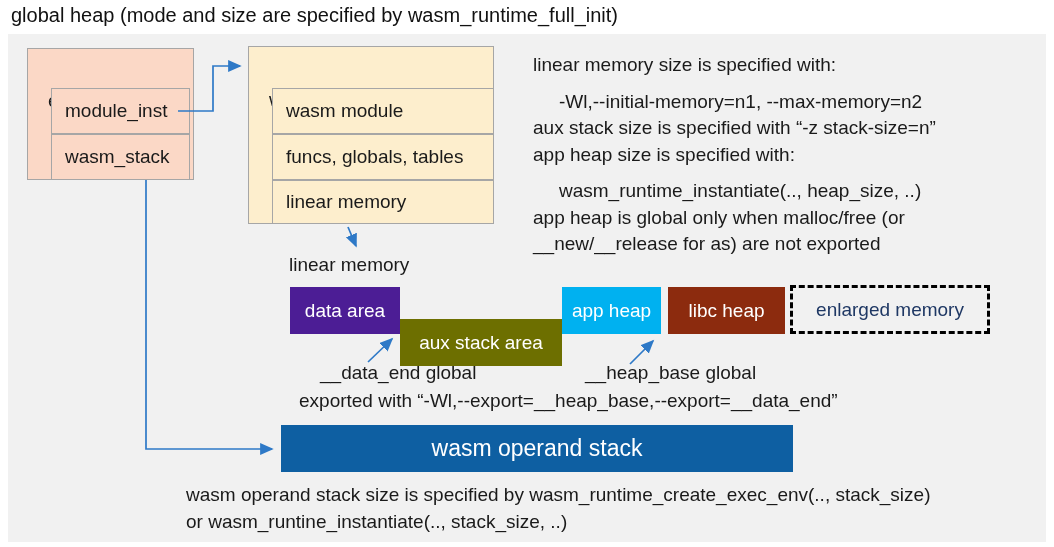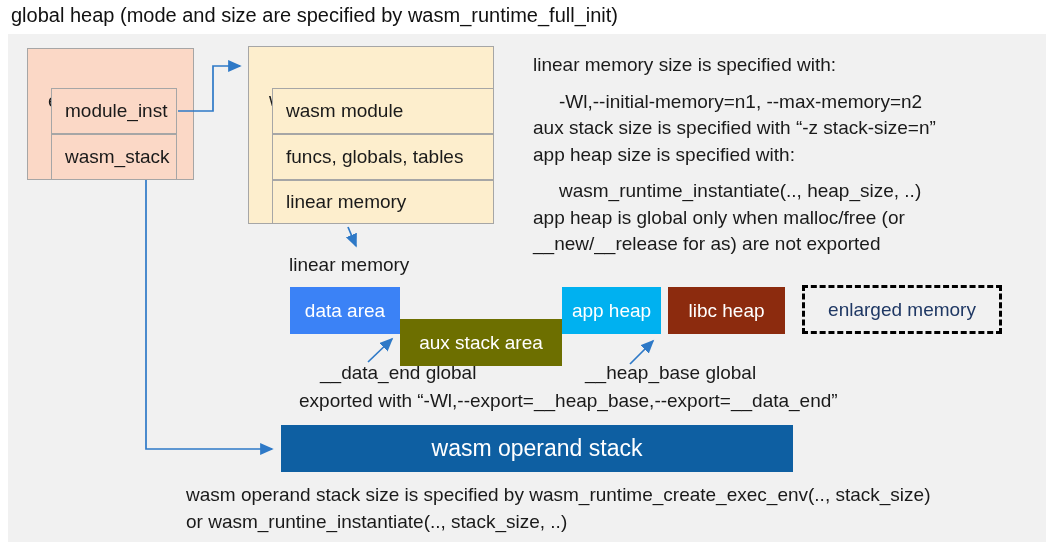--- a/index.html
+++ b/index.html
@@ -10,41 +10,41 @@
   .title{position:absolute;left:11px;top:4px;font-size:20px;color:#111;white-space:nowrap;}
   .canvas{position:absolute;left:8px;top:34px;width:1038px;height:508px;background:#f1f1f1;}
   .box{position:absolute;border:1px solid #a6a6a6;box-sizing:border-box;font-size:19px;}
   .salmon{background:#fbd8c6;}
   .cream{background:#fdeecd;}
   .hdr{padding-left:20px;white-space:nowrap;margin-top:32px;}
   .row{position:absolute;border:1px solid #a6a6a6;box-sizing:border-box;
        padding-left:13px;font-size:19px;white-space:nowrap;display:flex;align-items:center;}
   .exec-outer{left:27px;top:48px;width:167px;height:132px;}
   .exec-outer .hdr{line-height:39px;}
-  .exec-row{left:51px;width:126px;height:46px;}
+  .exec-row{left:51px;width:139px;height:46px;}
   .exec-row.r0{top:88px;}
   .exec-row.r1{top:134px;}
   .wmi-outer{left:248px;top:46px;width:246px;height:178px;}
   .wmi-outer .hdr{line-height:41px;}
   .wmi-row{left:272px;width:222px;height:46px;}
   .wmi-row.r0{top:88px;}
   .wmi-row.r1{top:134px;}
   .wmi-row.r2{top:180px;height:44px;}
   .notes-right{position:absolute;left:533px;top:52px;font-size:19px;line-height:26.5px;}
   .notes-right .indent{padding-left:26px;margin-top:10px;}
   .lm-label{position:absolute;left:289px;top:254px;font-size:19px;}
   .seg{position:absolute;top:287px;height:47px;display:flex;align-items:center;
        justify-content:center;color:#fff;font-size:19px;white-space:nowrap;}
   .seg.s0{left:290px;width:110px;}
   .seg.s1{left:400px;width:162px;}
   .seg.s2{left:562px;width:99px;}
   .seg.s3{left:668px;width:117px;}
   .enlarged{position:absolute;left:790px;top:285px;width:200px;height:49px;
        border:3px dashed #000;box-sizing:border-box;display:flex;align-items:center;
-       justify-content:center;font-size:19px;white-space:nowrap;margin-left:12px;}
+       justify-content:center;font-size:19px;white-space:nowrap;}
   .ann{position:absolute;font-size:19px;white-space:nowrap;}
   .ann-data-end{left:320px;top:362px;}
   .ann-heap-base{left:585px;top:362px;}
   .ann-exported{left:299px;top:390px;}
   .operand{position:absolute;left:281px;top:425px;width:512px;height:47px;
        display:flex;align-items:center;justify-content:center;color:#fff;font-size:23px;}
   .notes-bottom{position:absolute;left:186px;top:481px;font-size:19px;line-height:27px;}
   .arrows{position:absolute;left:0;top:0;pointer-events:none;}
 </style>
 </head>
@@ -73,21 +73,21 @@
     <div>linear memory size is specified with:</div>
     <div class="indent">-Wl,--initial-memory=n1, --max-memory=n2</div>
     <div>aux stack size is specified with “-z stack-size=n”</div>
     <div>app heap size is specified with:</div>
     <div class="indent">wasm_runtime_instantiate(.., heap_size, ..)</div>
     <div>app heap is global only when malloc/free (or</div>
     <div>__new/__release for as) are not exported</div>
   </div>
 
   <div class="lm-label">linear memory</div>
-  <div class="seg s0" style="background-color: #3b82f6;">data area</div>
+  <div class="seg s0" style="background-color: #4c1d95;">data area</div>
   <div class="seg s1" style="background-color: rgb(109, 111, 0); margin-top: 32px;">aux stack area</div>
   <div class="seg s2" style="background-color: rgb(0, 177, 240);">app heap</div>
   <div class="seg s3" style="background-color: rgb(140, 43, 14); text-align: right;">libc heap</div>
   <div class="enlarged" style="color: rgb(31, 56, 100);">enlarged memory</div>
 
   <div class="ann ann-data-end">__data_end global</div>
   <div class="ann ann-heap-base">__heap_base global</div>
   <div class="ann ann-exported">exported with “-Wl,--export=__heap_base,--export=__data_end”</div>
 
   <div class="operand" style="background-color: rgb(14, 95, 162);">wasm operand stack</div>

